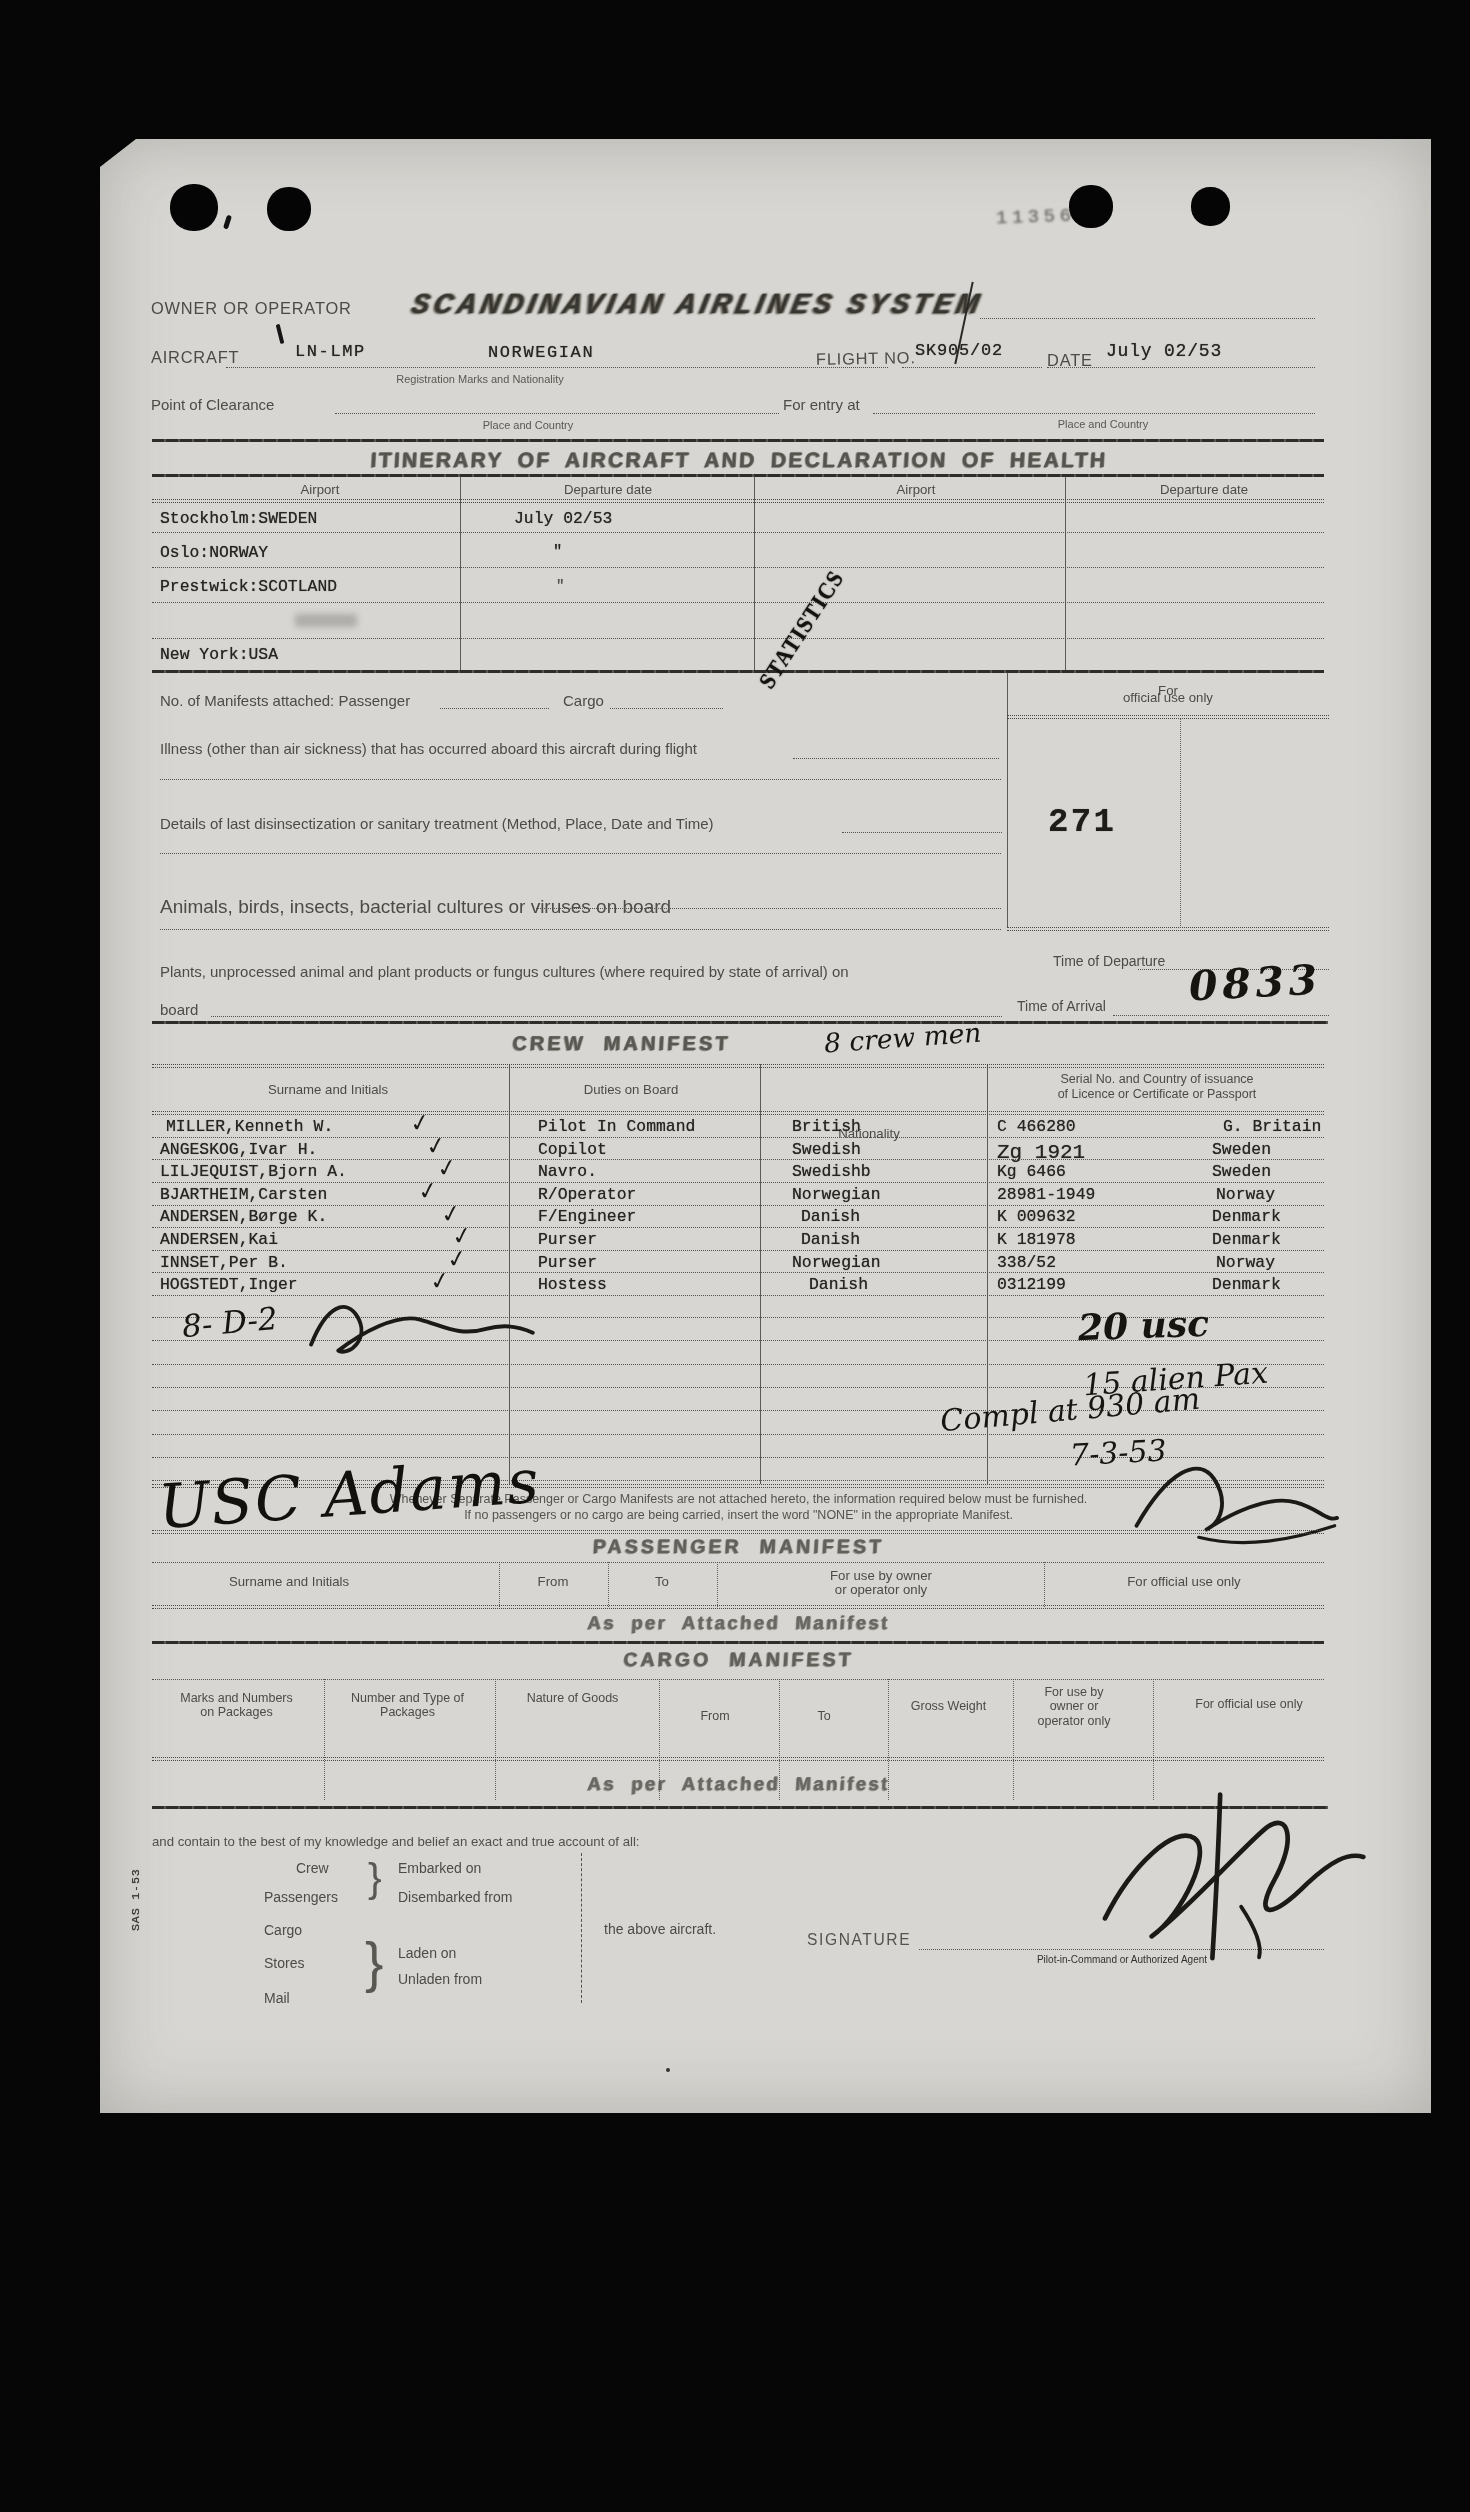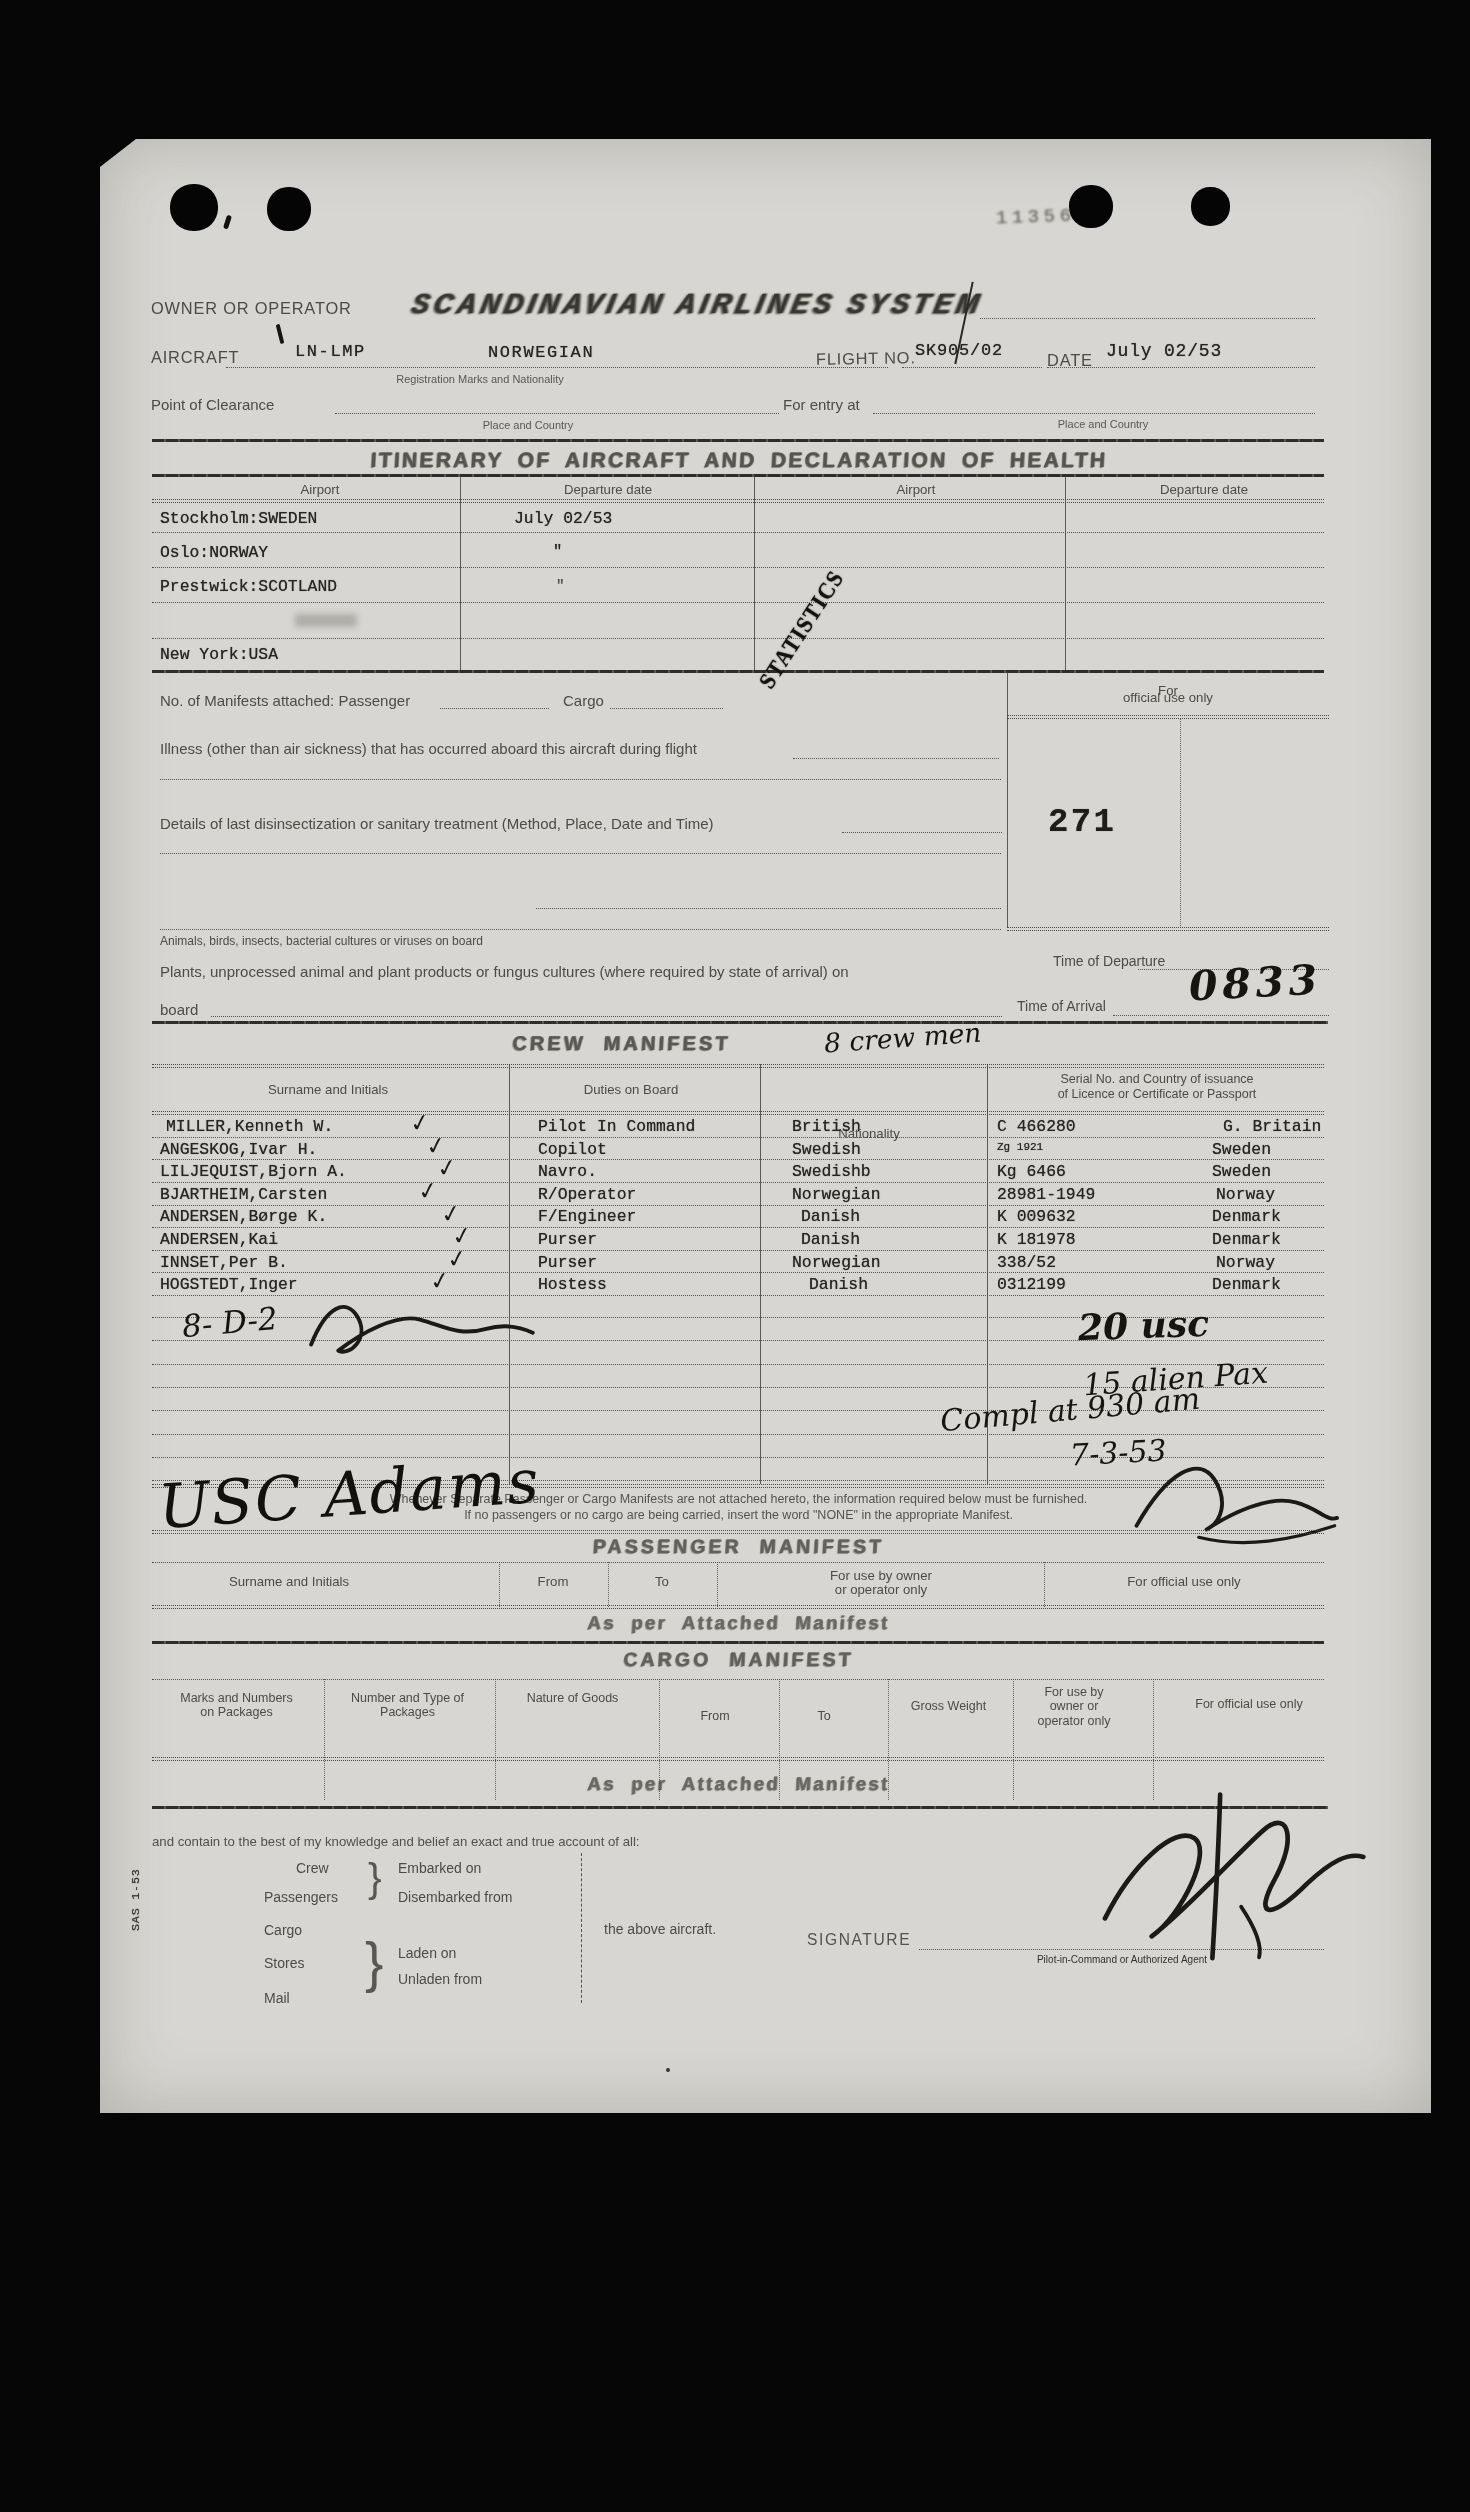--- a/index.html
+++ b/index.html
@@ -111,21 +111,21 @@
   <div class="abs typed" style="left:948px;top:666px;font-size:34px;font-weight:bold;letter-spacing:2.3px;color:#1e1d1a;">271</div>
 
   <div class="abs print" style="left:60px;top:601px;font-size:15px;width:787px;">Illness (other than air sickness) that has occurred aboard this aircraft during flight</div>
   <div class="abs dot" style="left:693px;top:619px;width:206px;"></div>
   <div class="abs dot" style="left:60px;top:640px;width:841px;"></div>
 
   <div class="abs print" style="left:60px;top:676px;font-size:15px;">Details of last disinsectization or sanitary treatment (Method, Place, Date and Time)</div>
   <div class="abs dot" style="left:742px;top:693px;width:160px;"></div>
   <div class="abs dot" style="left:60px;top:714px;width:841px;"></div>
 
-  <div class="abs print" style="left:60px;top:796px;font-size:12px;">Animals, birds, insects, bacterial cultures or viruses on board</div>
+  <div class="abs print" style="left:60px;top:757px;font-size:19px;">Animals, birds, insects, bacterial cultures or viruses on board</div>
   <div class="abs dot" style="left:436px;top:769px;width:465px;"></div>
   <div class="abs dot" style="left:60px;top:790px;width:841px;"></div>
 
   <div class="abs print" style="left:60px;top:824px;font-size:15px;width:795px;">Plants, unprocessed animal and plant products or fungus cultures (where required by state of arrival) on</div>
   <div class="abs print" style="left:60px;top:862px;font-size:15px;">board</div>
   <div class="abs dot" style="left:111px;top:877px;width:791px;"></div>
 
   <div class="abs print" style="left:917px;top:814px;font-size:14px;margin-left:36px;">Time of Departure</div>
   <div class="abs dot" style="left:1038px;top:830px;width:191px;"></div>
   <div class="abs print" style="left:917px;top:859px;font-size:14px;">Time of Arrival</div>
@@ -154,21 +154,21 @@
   <div class="abs typed" style="left:438px;top:980px;font-size:16.4px;">Pilot In Command</div>
   <div class="abs typed" style="left:692px;top:980px;font-size:16.4px;">British</div>
   <div class="abs typed" style="left:897px;top:980px;font-size:16.4px;">C 466280</div>
   <div class="abs typed" style="left:1123px;top:980px;font-size:16.4px;">G. Britain</div>
   <div class="abs dot" style="left:52px;top:998px;width:1172px;"></div>
 
   <div class="abs typed" style="left:60px;top:1003px;font-size:16.4px;">ANGESKOG,Ivar H.</div>
   <div class="abs chk" style="left:326px;top:995px;">✓</div>
   <div class="abs typed" style="left:438px;top:1003px;font-size:16.4px;">Copilot</div>
   <div class="abs typed" style="left:692px;top:1003px;font-size:16.4px;">Swedish</div>
-  <div class="abs typed" style="left:897px;top:1003px;font-size:11px;">Zg 1921</div>
+  <div class="abs typed" style="left:897px;top:1003px;font-size:21px;">Zg 1921</div>
   <div class="abs typed" style="left:1112px;top:1003px;font-size:16.4px;">Sweden</div>
   <div class="abs dot" style="left:52px;top:1020px;width:1172px;"></div>
 
   <div class="abs typed" style="left:60px;top:1025px;font-size:16.4px;">LILJEQUIST,Bjorn A.</div>
   <div class="abs chk" style="left:337px;top:1017px;">✓</div>
   <div class="abs typed" style="left:438px;top:1025px;font-size:16.4px;">Navro.</div>
   <div class="abs typed" style="left:692px;top:1025px;font-size:16.4px;">Swedishb</div>
   <div class="abs typed" style="left:897px;top:1025px;font-size:16.4px;">Kg 6466</div>
   <div class="abs typed" style="left:1112px;top:1025px;font-size:16.4px;">Sweden</div>
   <div class="abs dot" style="left:52px;top:1043px;width:1172px;"></div>

